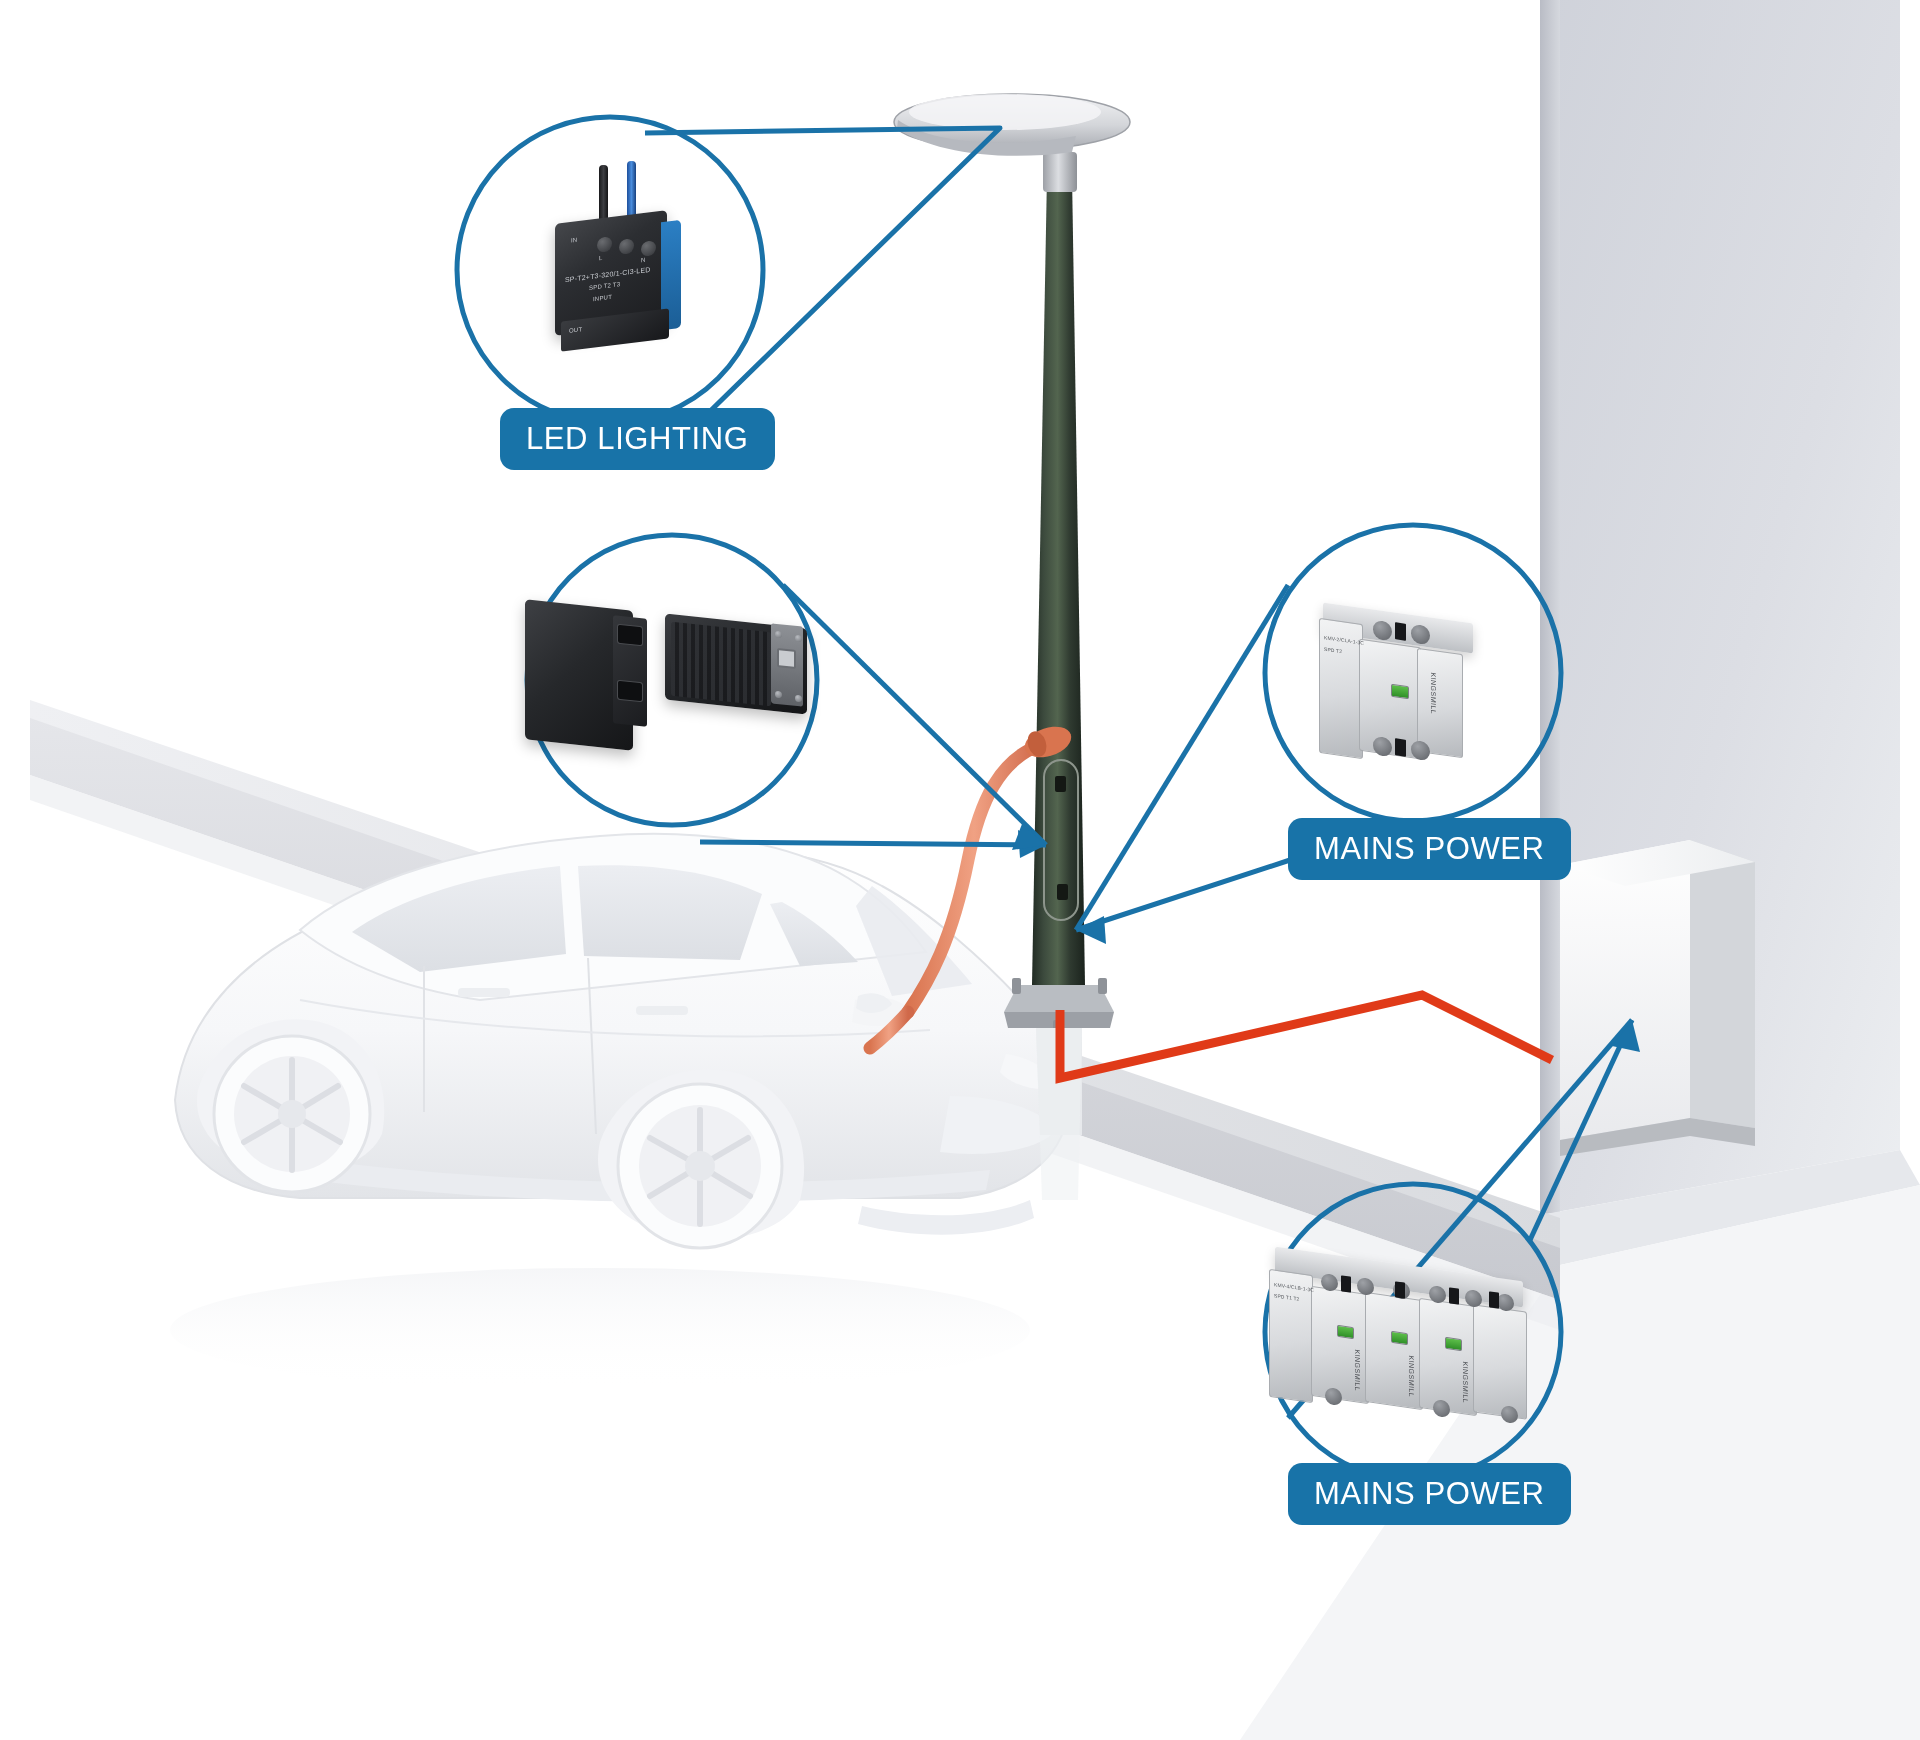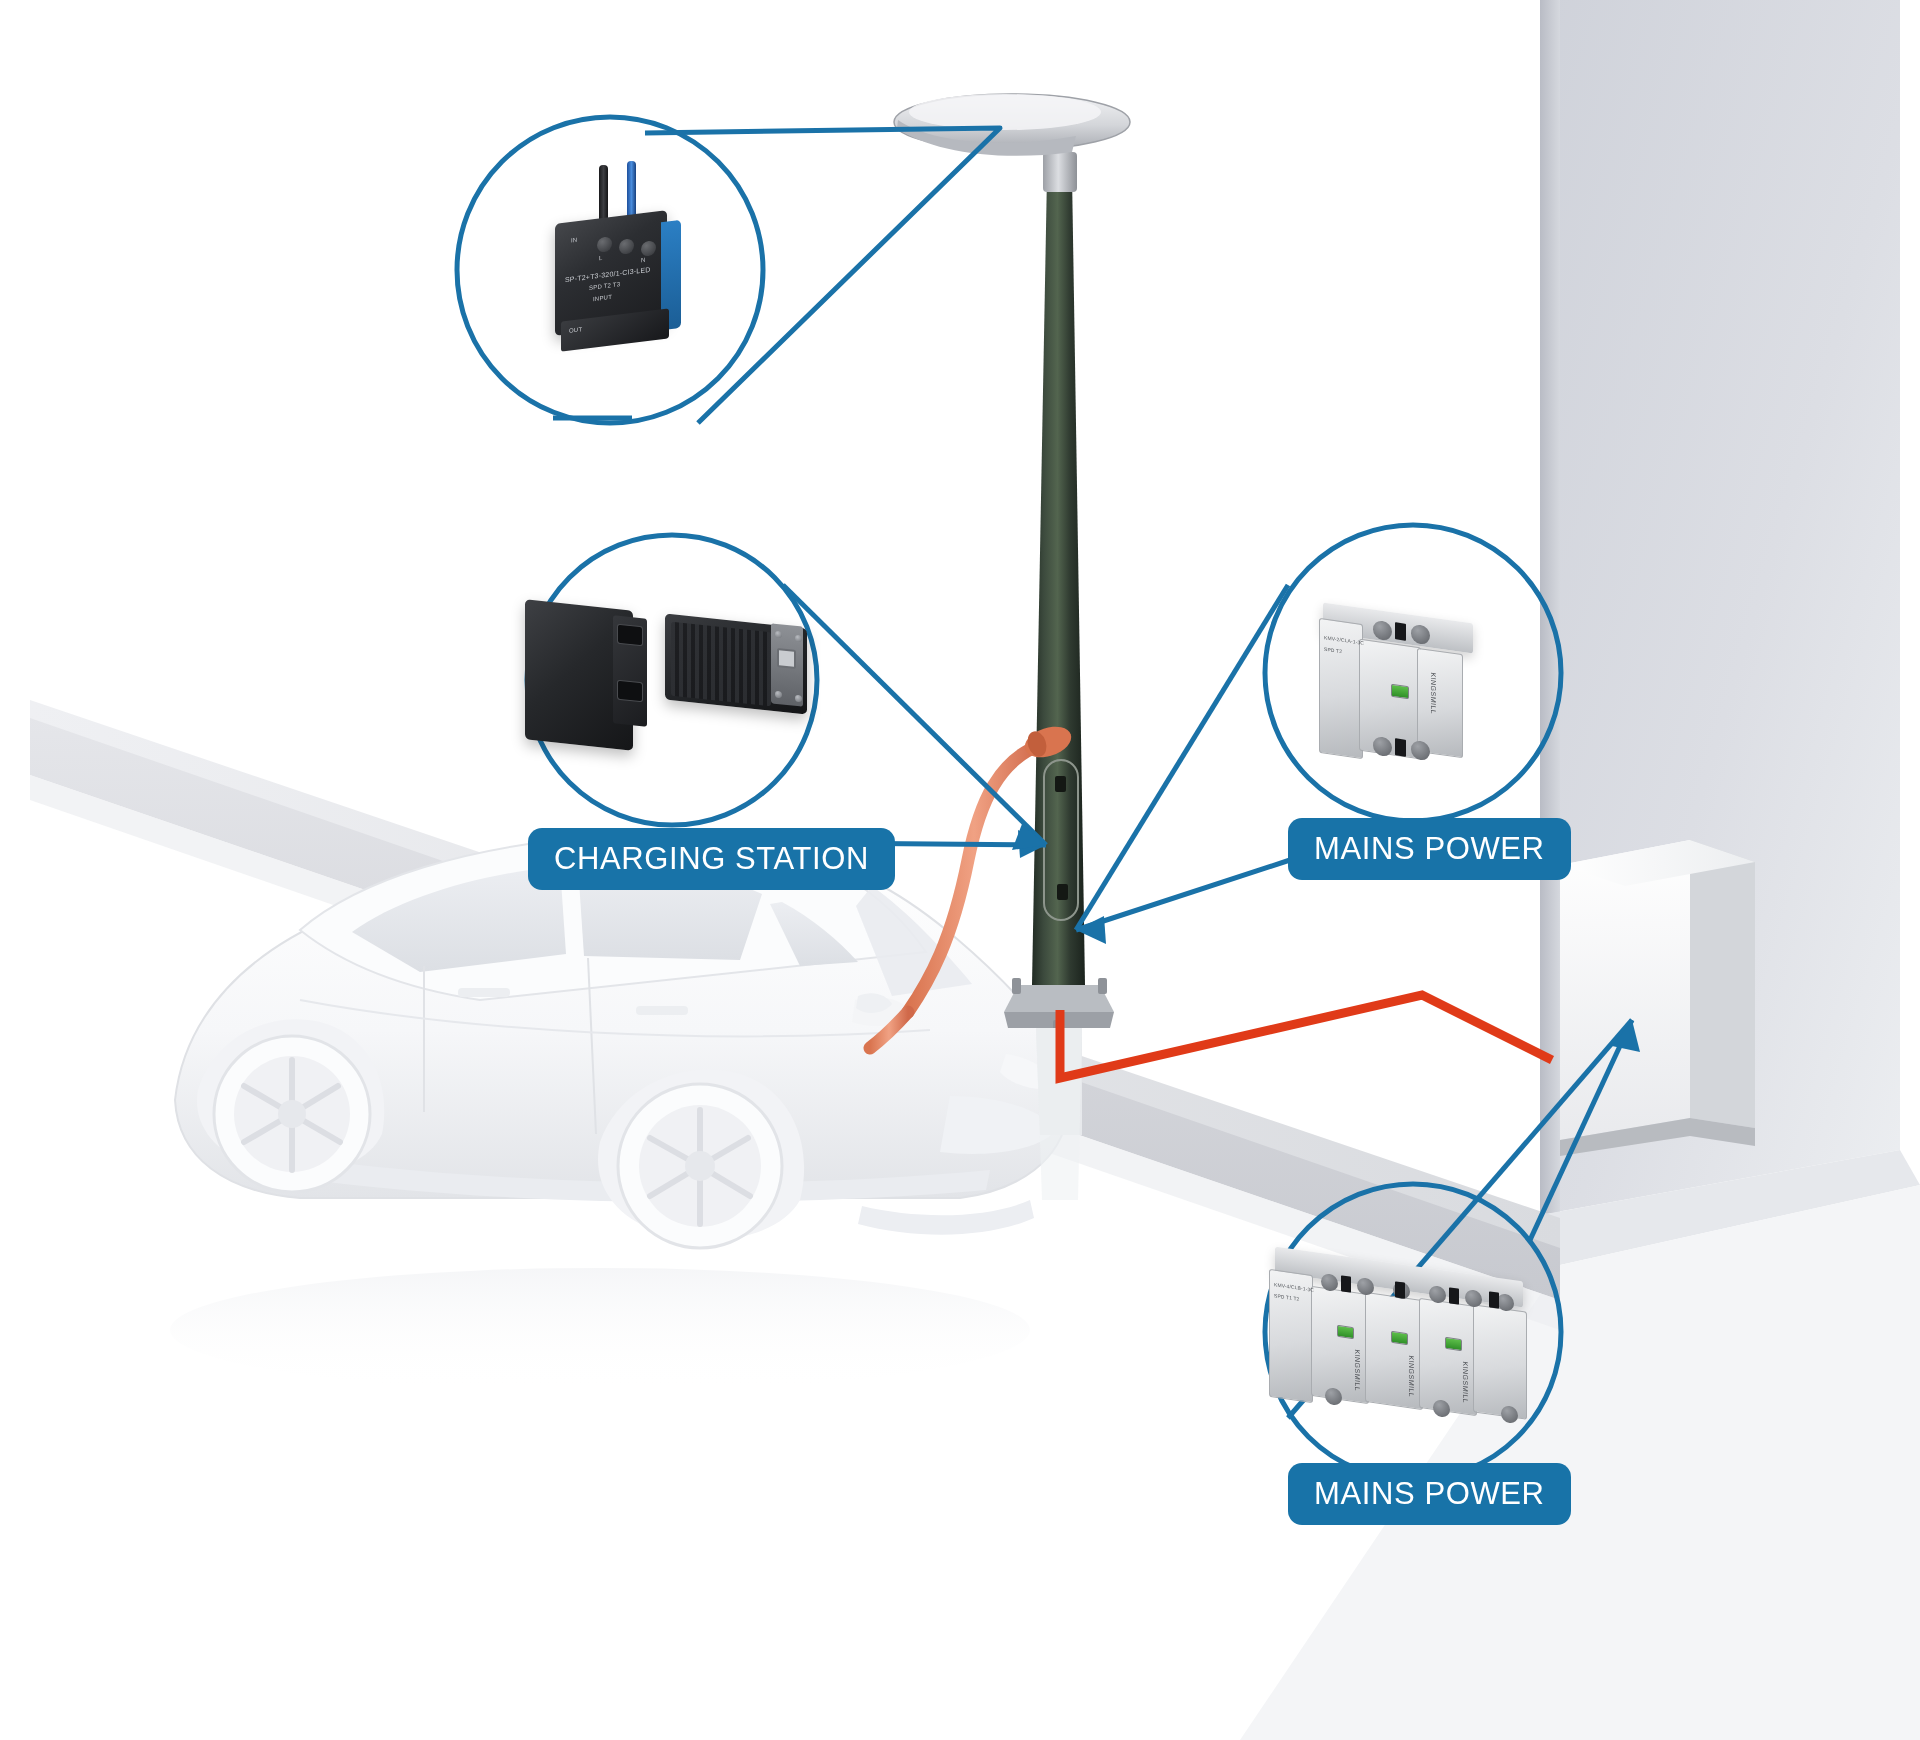--- a/index.html
+++ b/index.html
@@ -470,17 +470,17 @@
     <div class="spd-term" style="left:168px; top:150px; width:17px; height:17px;"></div>
     <div class="spd-term" style="left:236px; top:156px; width:17px; height:17px;"></div>
 
     <div class="spd-txt" style="left:9px; top:34px;">KMV-4/CLB-1-3C</div>
     <div class="spd-txt" style="left:9px; top:44px;">SPD T1 T2</div>
     <div class="spd-brand" style="left:96px; top:100px;">KINGSMILL</div>
     <div class="spd-brand" style="left:150px; top:106px;">KINGSMILL</div>
     <div class="spd-brand" style="left:204px; top:112px;">KINGSMILL</div>
   </div>
 
-  <div class="badge" id="badge-charging">CHARGING STATION</div>
+  <div class="badge" id="badge-led-lighting">LED LIGHTING</div>
   <div class="badge" id="badge-mains-top">MAINS POWER</div>
   <div class="badge" id="badge-mains-bottom">MAINS POWER</div>
 
 </div>
 
 </body></html>

